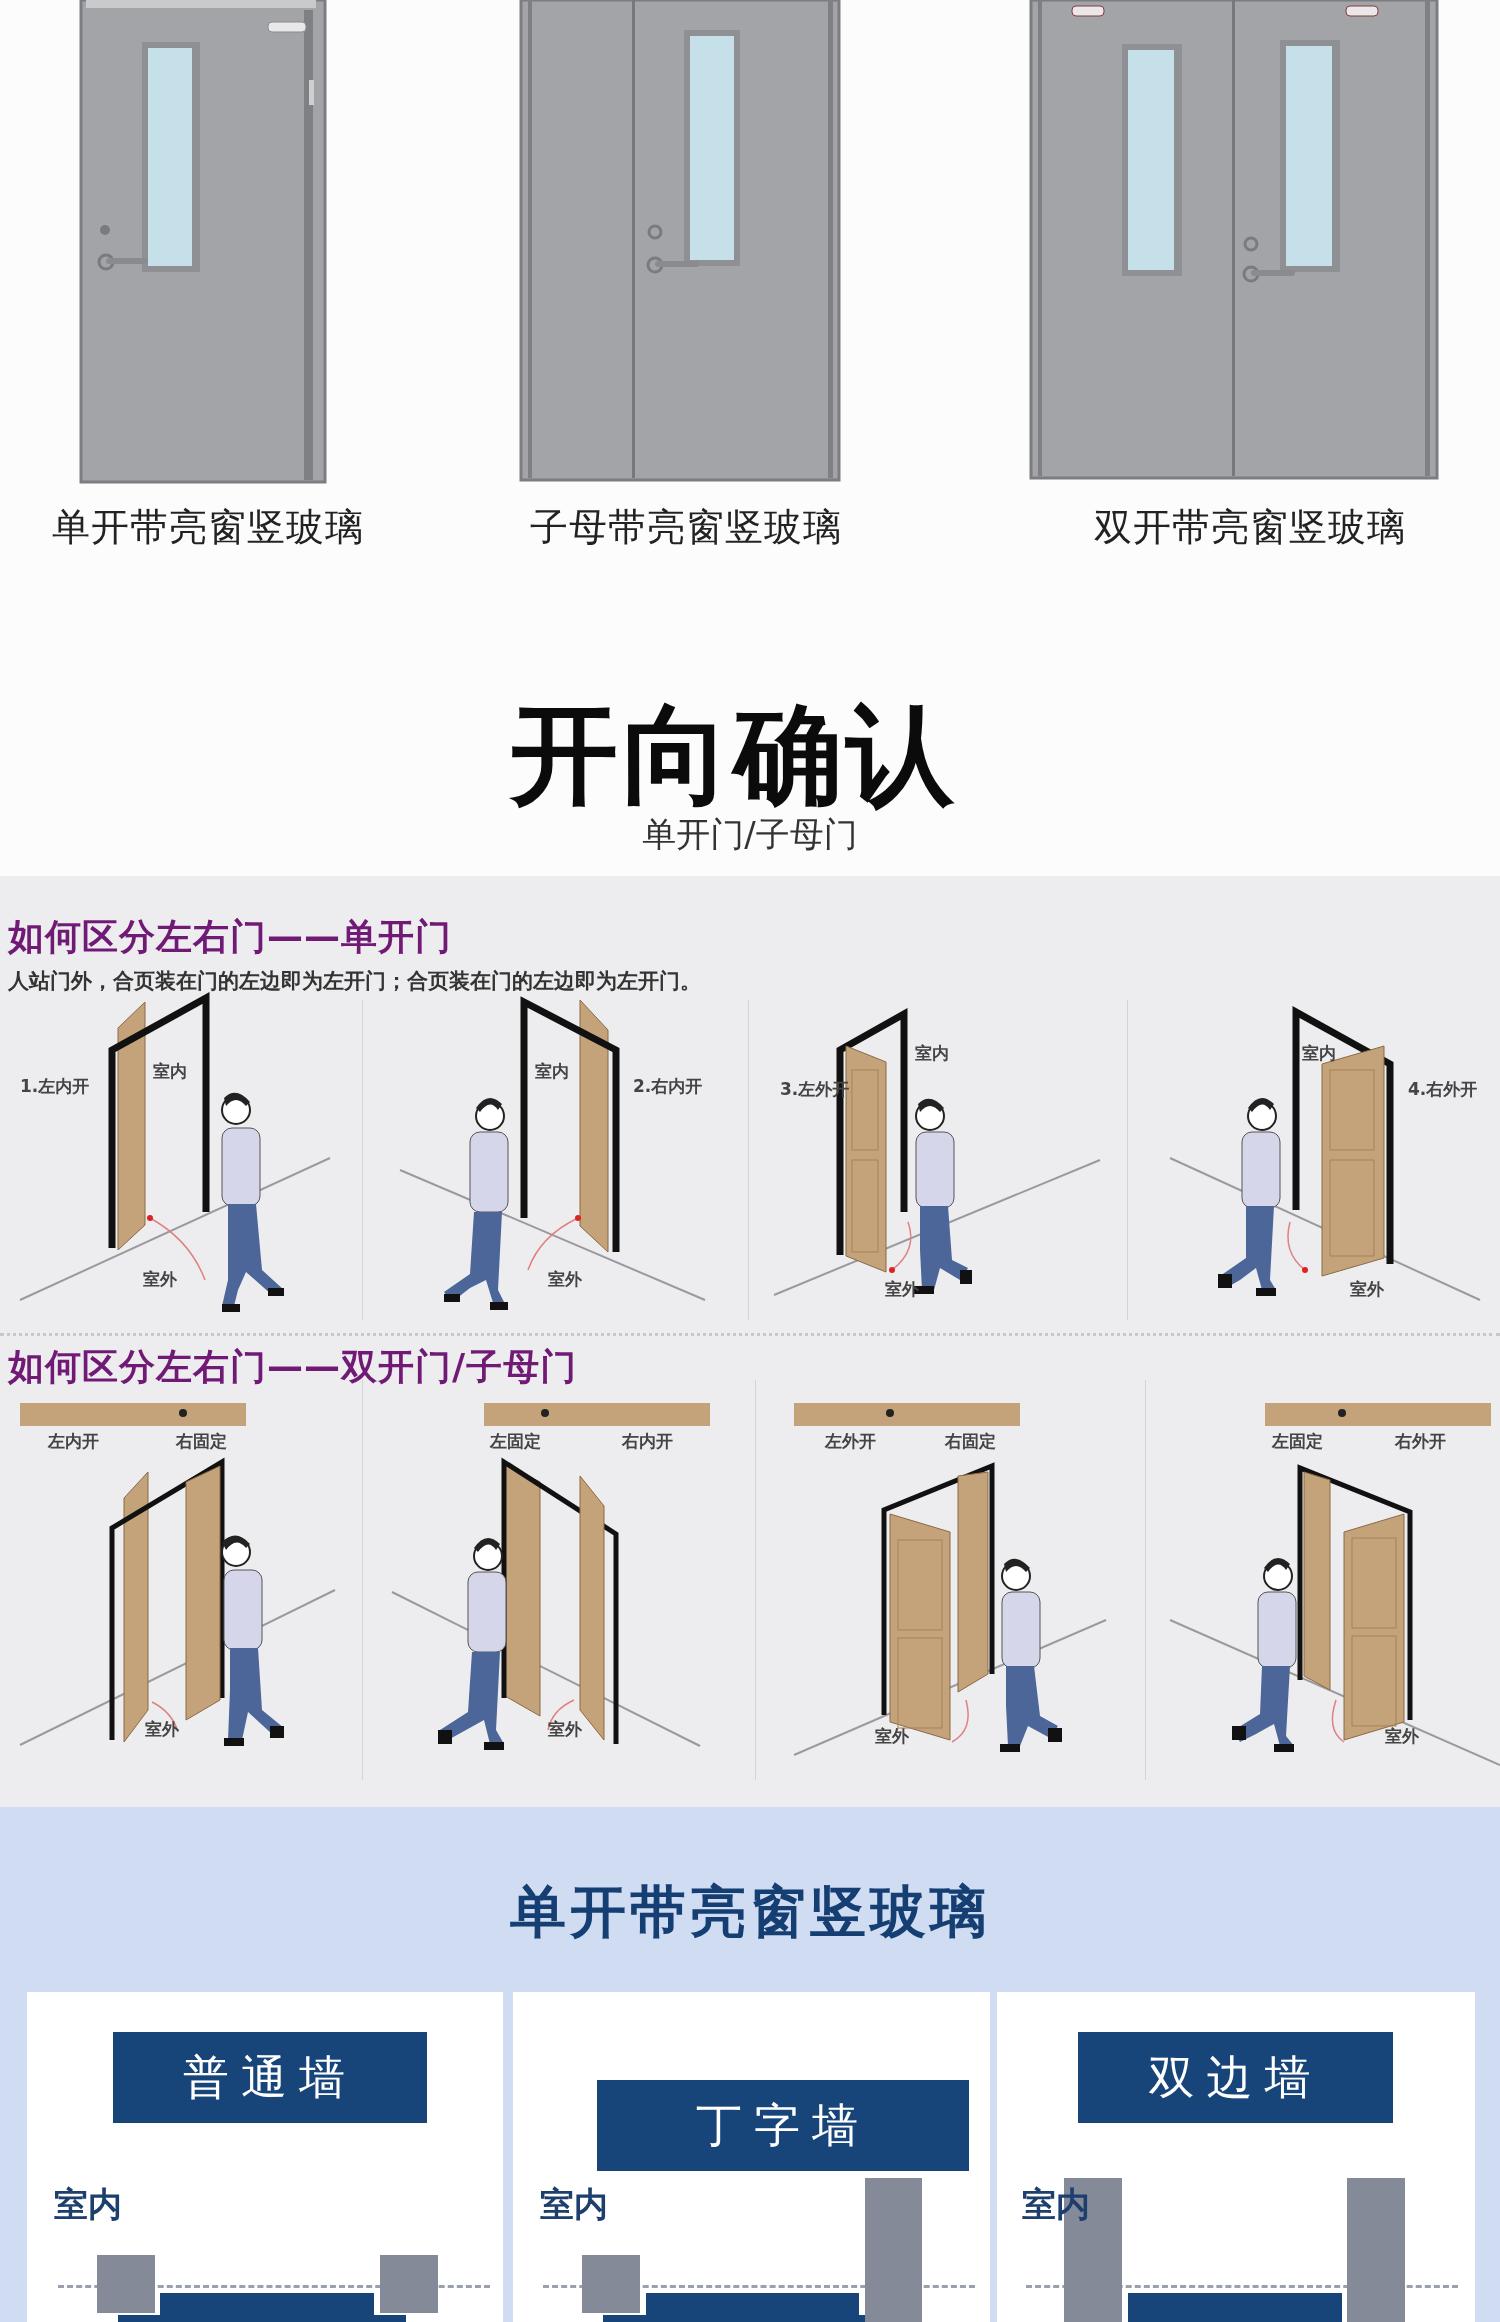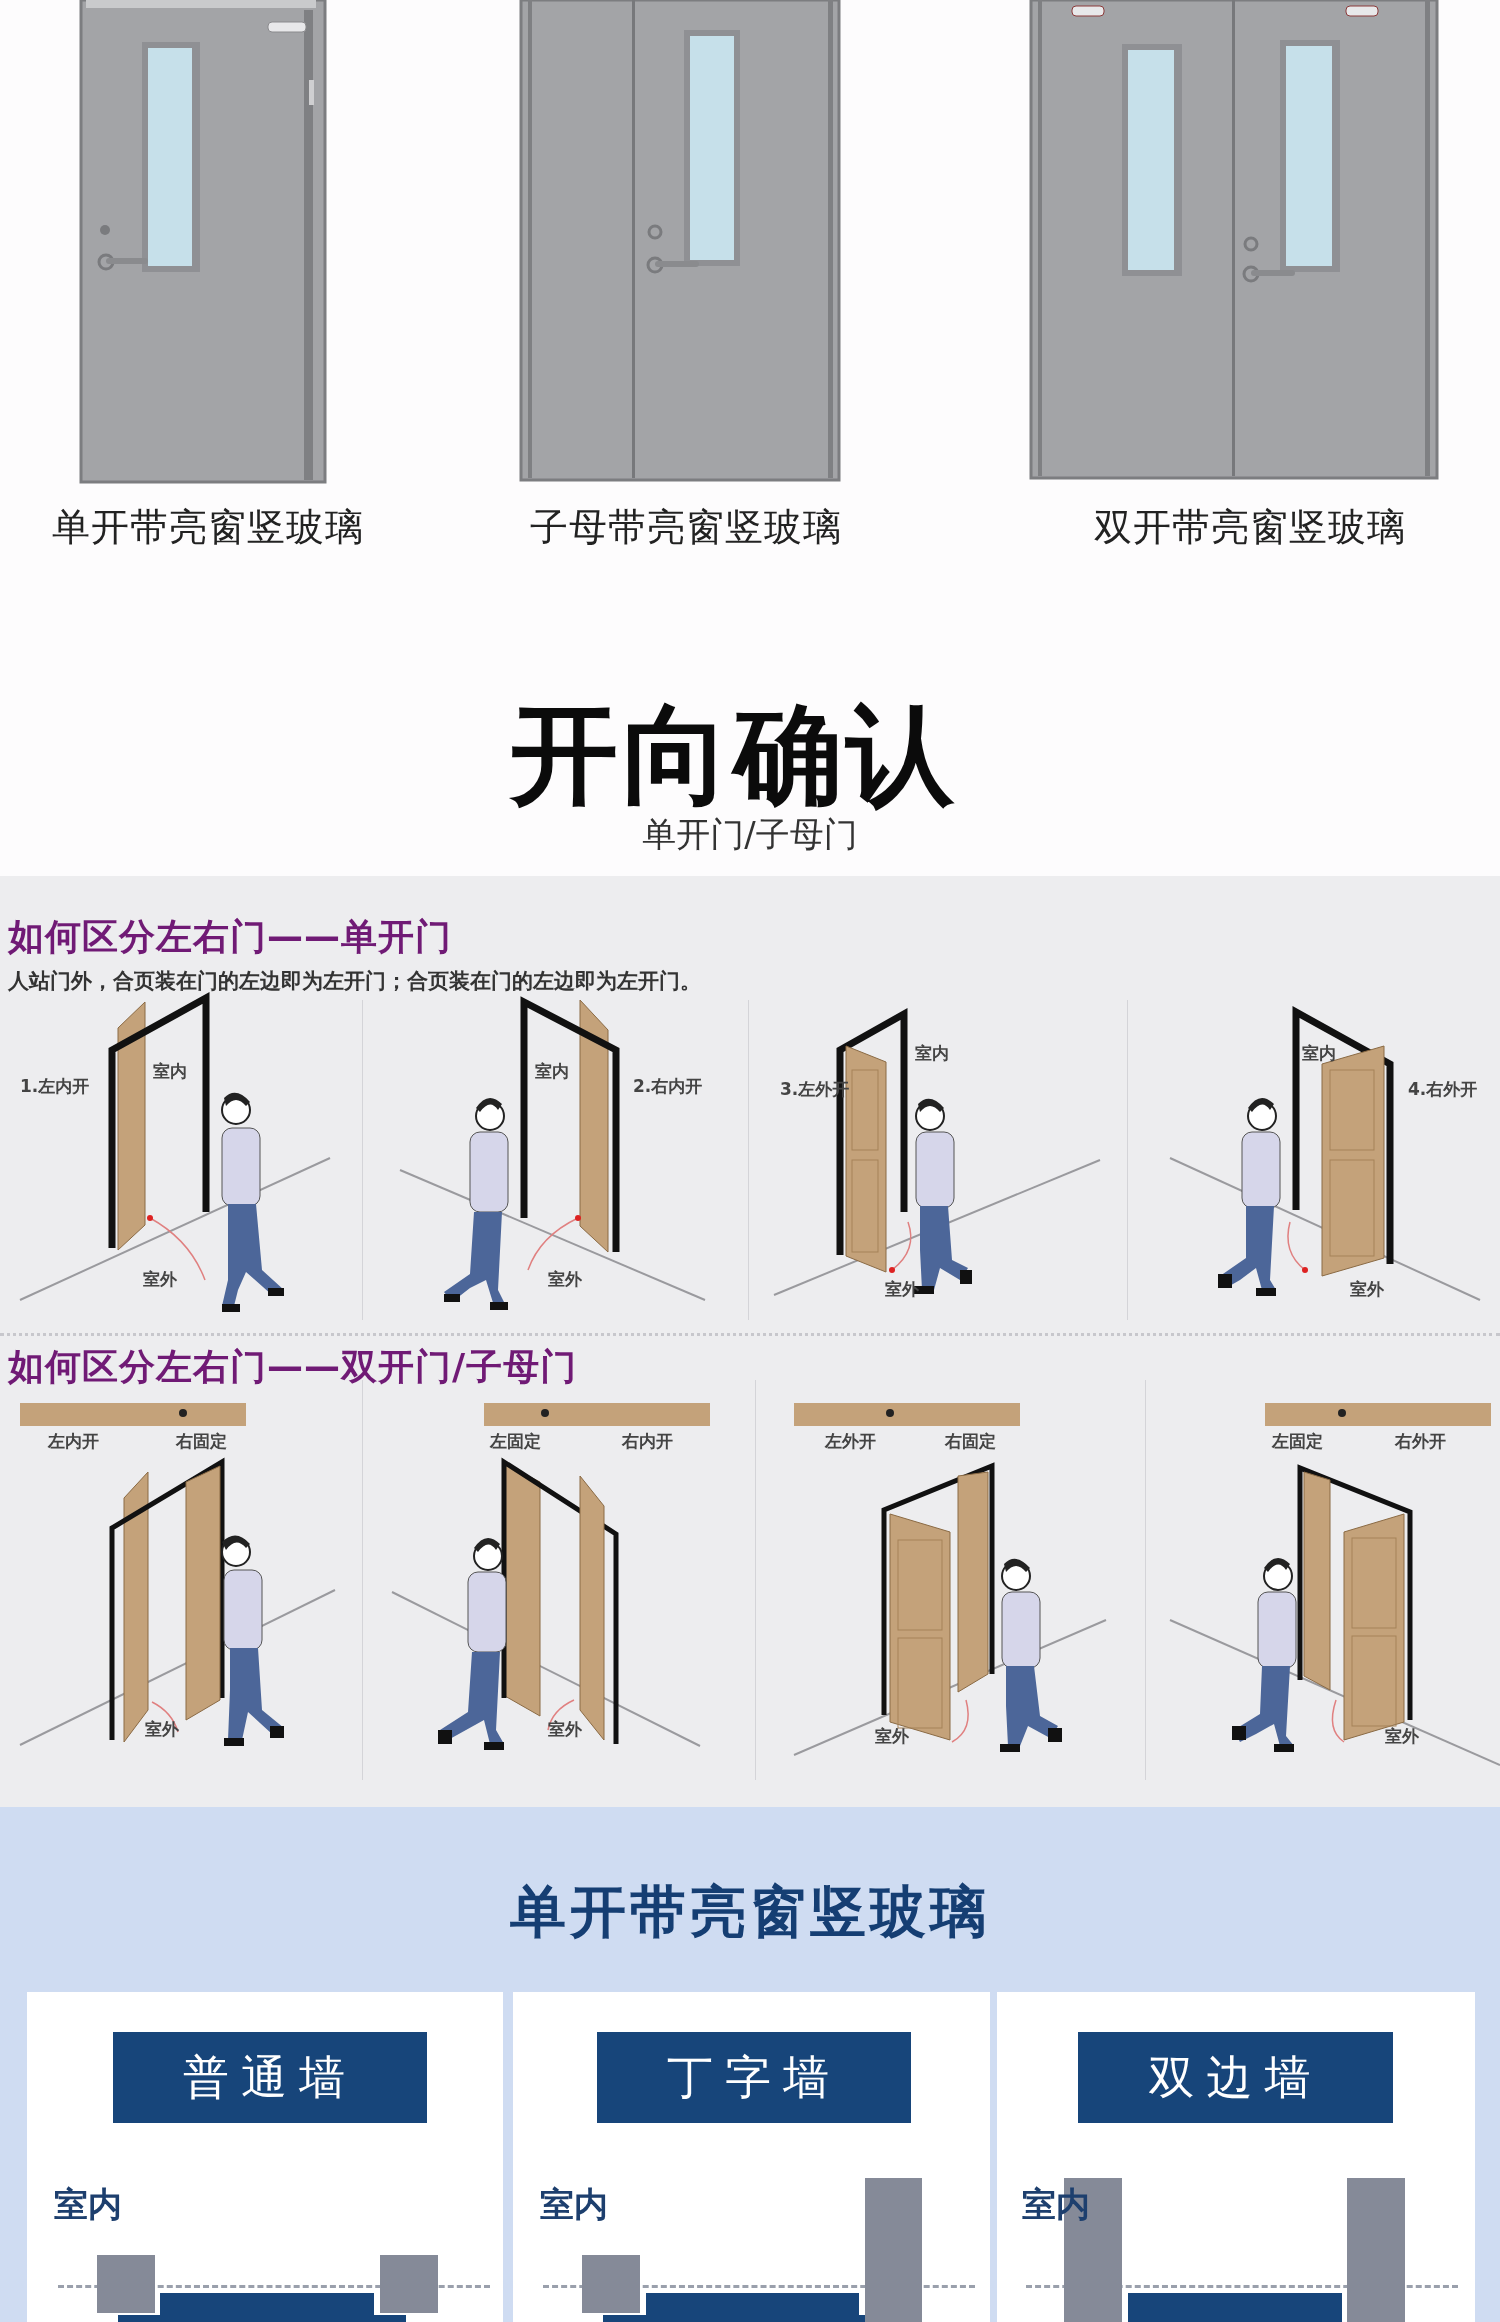--- a/index.html
+++ b/index.html
@@ -287,21 +287,21 @@
 <div class="card" style="left:27px;width:476px;"></div>
 <div class="banner" style="left:113px;width:314px;">普通墙</div>
 <div class="indoor" style="left:54px;">室内</div>
 <div class="dash" style="left:58px;width:432px;top:2285px;"></div>
 <div class="wblock" style="left:97px;top:2255px;width:58px;height:58px;"></div>
 <div class="wblock" style="left:380px;top:2255px;width:58px;height:58px;"></div>
 <div class="navybar" style="left:160px;top:2293px;width:214px;height:29px;"></div>
 <div class="navybar" style="left:118px;top:2315px;width:288px;height:7px;"></div>
 
 <div class="card" style="left:513px;width:477px;"></div>
-<div class="banner" style="left:597px;width:314px;">丁字墙</div>
+<div class="banner" style="left:597px;width:372px;margin-top:48px;">丁字墙</div>
 <div class="indoor" style="left:540px;">室内</div>
 <div class="dash" style="left:543px;width:432px;top:2285px;"></div>
 <div class="wblock" style="left:582px;top:2255px;width:58px;height:58px;"></div>
 <div class="wblock" style="left:865px;top:2178px;width:57px;height:144px;"></div>
 <div class="navybar" style="left:646px;top:2293px;width:213px;height:29px;"></div>
 <div class="navybar" style="left:603px;top:2315px;width:262px;height:7px;"></div>
 
 <div class="card" style="left:997px;width:478px;"></div>
 <div class="banner" style="left:1078px;width:315px;">双边墙</div>
 <div class="dash" style="left:1026px;width:432px;top:2285px;"></div>

